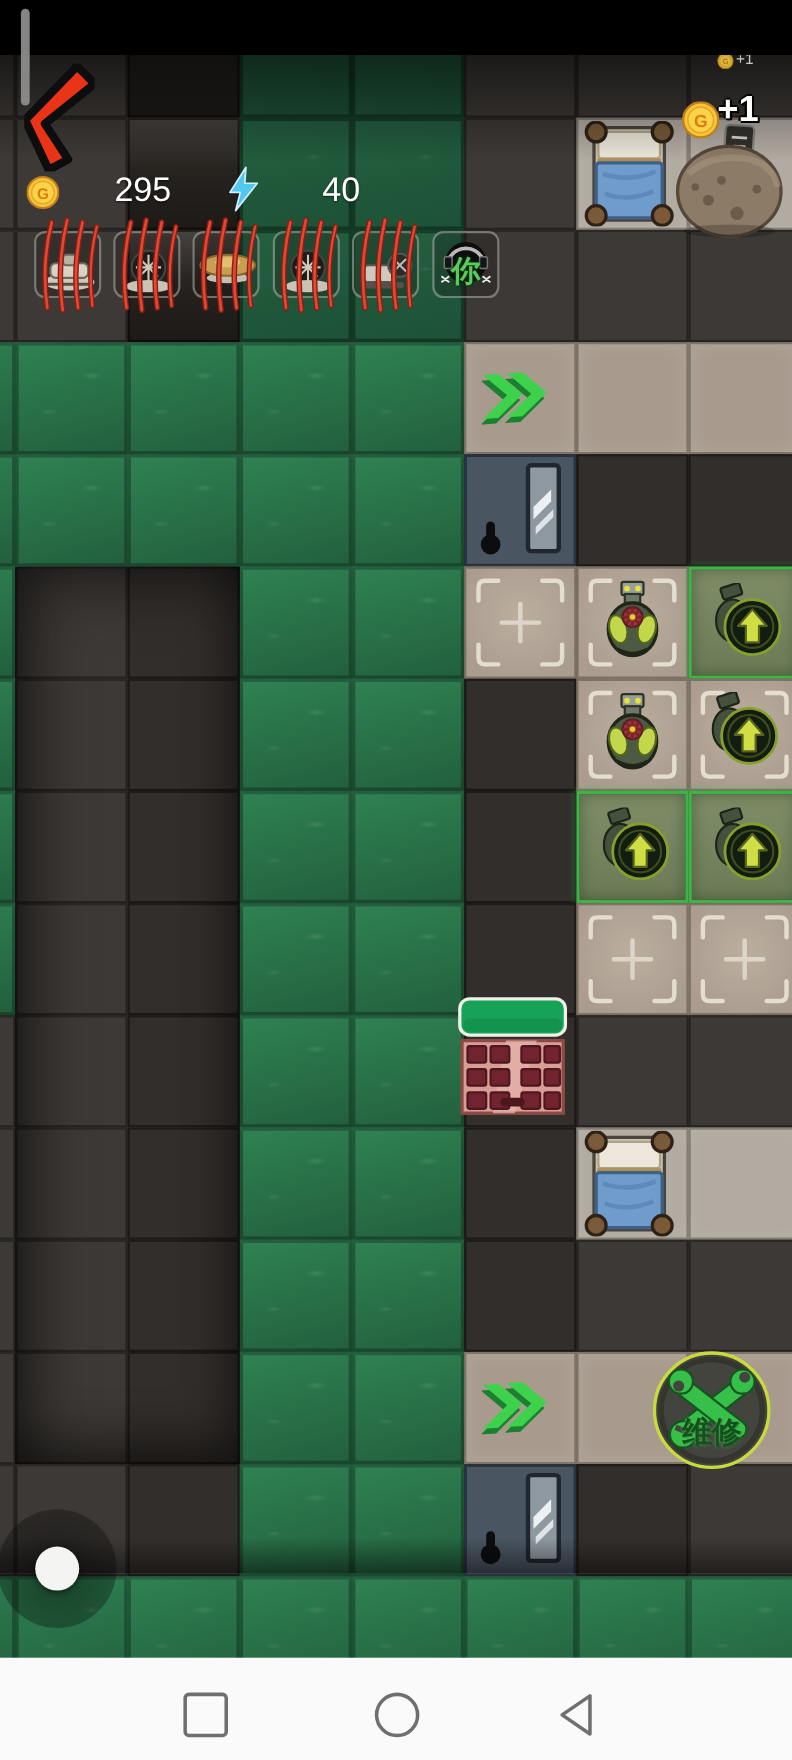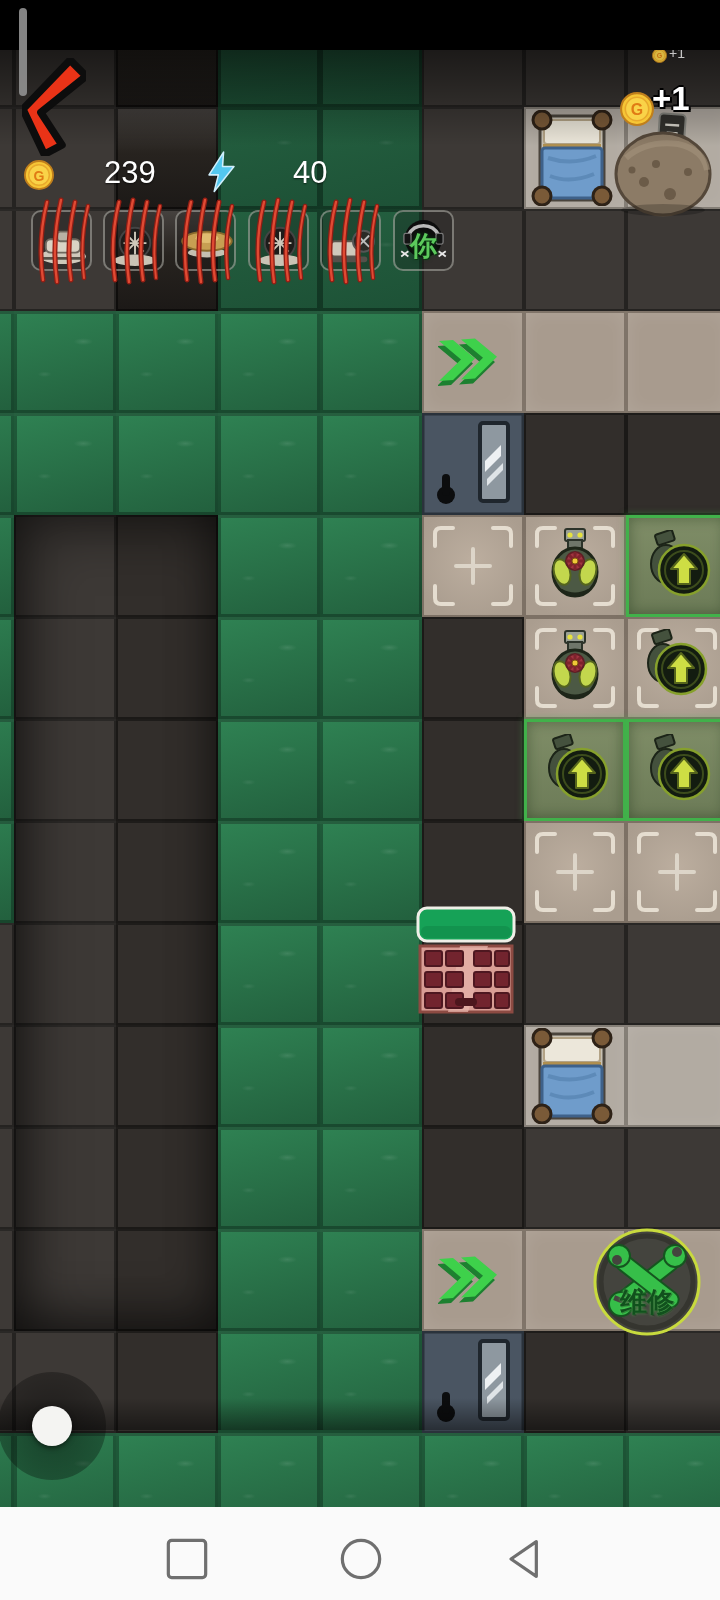--- a/index.html
+++ b/index.html
@@ -425,21 +425,21 @@
     <svg viewBox="0 0 60 92">
       <path d="M42 1 L1 50 L24 91 L40 81 L18 52 L58 15 Z" fill="#ea3317" stroke="#0d0d0d" stroke-width="7" stroke-linejoin="round" transform="rotate(4 30 46)"></path>
     </svg>
   </div>
 
   <div class="coin" id="coin-hud"><svg viewBox="0 0 32 32" style="width:100%;height:100%">
   <circle cx="16" cy="16" r="15" fill="#f6c636" stroke="#c07f1c" stroke-width="2"></circle>
   <circle cx="16" cy="16" r="11" fill="#f9d348" stroke="#e8a92c" stroke-width="1.5"></circle>
   <text x="16" y="22" text-anchor="middle" font-size="15" font-weight="bold" fill="#e07b14" font-family="Liberation Sans, sans-serif">G</text>
       </svg></div>
-  <div class="hud-num" id="coins-value">239</div>
+  <div class="hud-num" id="coins-value">295</div>
 
   <div id="lightning">
     <svg viewBox="0 0 26 40">
         <path d="M15 1 L1 23 L10 23 L6 39 L25 15 L14 15 Z" fill="#53c8ef" stroke="#cfeffc" stroke-width="1.5" stroke-linejoin="round"></path>
       </svg>
   </div>
   <div class="hud-num" id="energy-value">40</div>
 
   <div class="coin" id="coin-small"><svg viewBox="0 0 32 32" style="width:100%;height:100%">
   <circle cx="16" cy="16" r="15" fill="#f6c636" stroke="#c07f1c" stroke-width="2"></circle>

